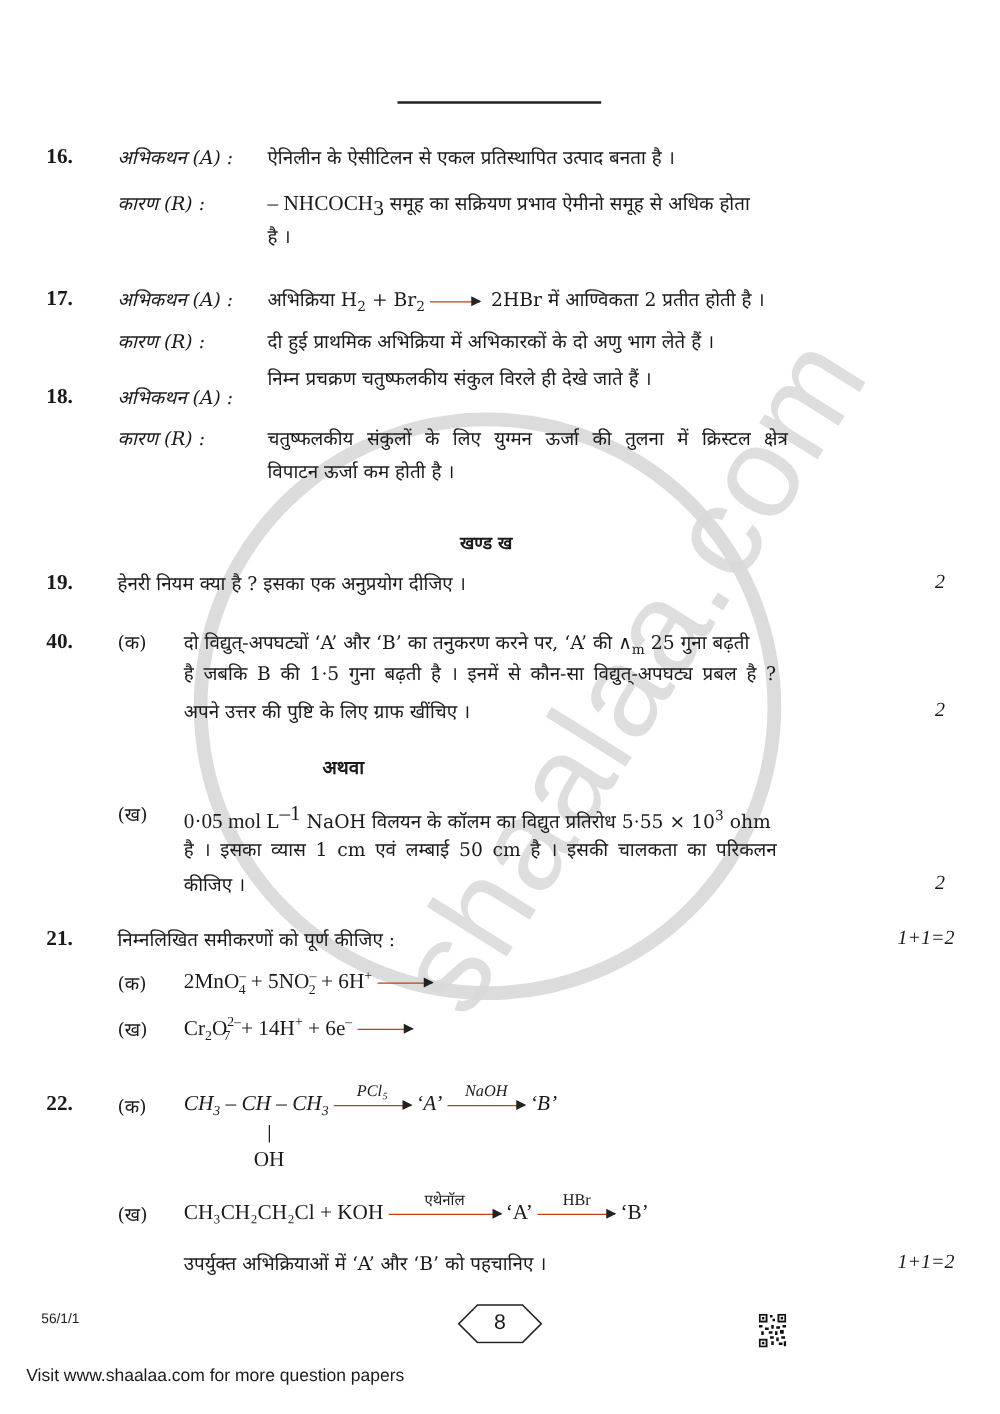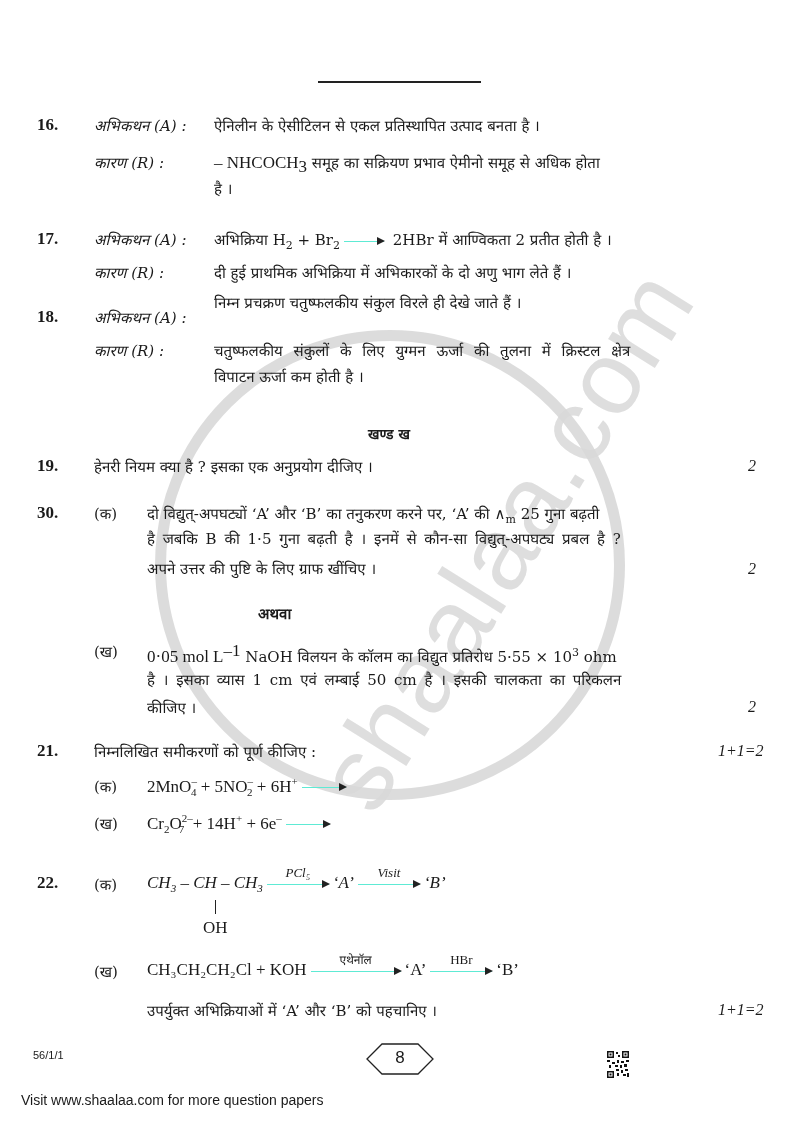--- a/index.html
+++ b/index.html
@@ -5,21 +5,21 @@
     html, body { margin:0; padding:0; background:#ffffff; }
     body { width:800px; height:1131px; position:relative; overflow:hidden; color:#1a1a1a;
       font-family:"DejaVu Serif","Liberation Serif",serif; }
     .abs { position:absolute; white-space:nowrap; }
     .qnum { font-weight:bold; font-size:17px; font-family:"Liberation Serif",serif; }
     .lbl { font-style:italic; font-size:15px; }
     .txt { font-size:15px; }
     .marks { font-style:italic; font-size:16px; font-family:"Liberation Serif",serif; }
     .chem { font-family:"Liberation Serif",serif; font-size:17px; }
     sub, sup { font-size:11px; }
-    .arrow { display:inline-block; position:relative; width:56px; height:1px; background:#5eead4; vertical-align:middle; margin:0 4px; }
+    .arrow { display:inline-block; position:relative; width:56px; height:1px; background:#c2410c; vertical-align:middle; margin:0 4px; }
     .arrow::after { content:""; position:absolute; right:-1px; top:-4px; border-left:8px solid #222; border-top:4.5px solid transparent; border-bottom:4.5px solid transparent; }
     .arrow .over { position:absolute; bottom:4px; left:0; right:0; text-align:center; font-size:13px; font-family:"Liberation Serif",serif; }
     .wm-circle { position:absolute; left:155px; top:330px; width:470px; height:470px; border:11px solid #d6d6d6; border-radius:50%; box-sizing:border-box; opacity:0.85; }
     .wm-text { position:absolute; left:200px; top:480px; font-family:"Liberation Sans",sans-serif; font-size:104px; color:#d9d9d9; transform:rotate(-58deg); transform-origin:center; opacity:0.85; letter-spacing:2px; }
     .rule { position:absolute; left:318px; top:81px; width:163px; height:2px; background:#222; }
     .footer-code { font-family:"Liberation Sans",sans-serif; font-size:11px; }
     .visit { font-family:"Liberation Sans",sans-serif; font-size:14px; }
     .qr { position:absolute; left:607px; top:1051px; width:22px; height:27px; }
   </style>
 </head>
@@ -58,21 +58,21 @@
 
 <span class="abs txt" style="left:368px;top:424px;font-weight:bold;font-size:14px;">खण्ड ख</span>
 
 <div>
   <span class="abs qnum" style="left:37px;top:456px;">19.</span>
   <span class="abs txt" style="left:94px;top:456px;text-align:right;">हेनरी नियम क्या है ? इसका एक अनुप्रयोग दीजिए ।</span>
   <span class="abs marks" style="left:748px;top:457px;">2</span>
 </div>
 
 <div>
-  <span class="abs qnum" style="left:37px;top:503px;">30.</span>
+  <span class="abs qnum" style="left:37px;top:503px;">40.</span>
   <span class="abs txt" style="left:94px;top:503px;">(क)</span>
   <span class="abs txt" style="left:147px;top:503px;"><span>दो विद्युत्-अपघट्यों ‘A’ और ‘B’ का तनुकरण करने पर, ‘A’ की ∧</span><sub>m</sub><span> 25 गुना बढ़ती</span></span>
   <span class="abs txt" style="left:147px;top:528px;word-spacing:3px;">है जबकि B की 1·5 गुना बढ़ती है । इनमें से कौन-सा विद्युत्-अपघट्य प्रबल है ?</span>
   <span class="abs txt" style="left:147px;top:558px;">अपने उत्तर की पुष्टि के लिए ग्राफ खींचिए ।</span>
   <span class="abs marks" style="left:748px;top:560px;">2</span>
 
   <span class="abs txt" style="left:258px;top:603px;font-weight:bold;">अथवा</span>
 
   <span class="abs txt" style="left:94px;top:641px;">(ख)</span>
   <span class="abs txt" style="left:147px;top:641px;"><span class="chem">0·05 mol L</span><sup class="chem">–1</sup><span> NaOH विलयन के कॉलम का विद्युत प्रतिरोध 5·55 × 10</span><sup>3</sup><span> ohm</span></span>
@@ -89,21 +89,21 @@
   <span class="abs txt" style="left:94px;top:776px;">(क)</span>
   <span class="abs chem" style="left:147px;top:775px;">2MnO<sup>–</sup><sub style="margin-left:-6px;">4</sub> + 5NO<sup>–</sup><sub style="margin-left:-6px;">2</sub> + 6H<sup>+</sup><span class="arrow" style="width:44px;"></span></span>
 
   <span class="abs txt" style="left:94px;top:813px;">(ख)</span>
   <span class="abs chem" style="left:147px;top:812px;">Cr<sub>2</sub>O<sup>2–</sup><sub style="margin-left:-14px;">7</sub>&nbsp; + 14H<sup>+</sup> + 6e<sup>–</sup><span class="arrow" style="width:44px;"></span></span>
 </div>
 
 <div>
   <span class="abs qnum" style="left:37px;top:873px;">22.</span>
   <span class="abs txt" style="left:94px;top:874px;">(क)</span>
-  <span class="abs chem" style="left:147px;top:873px;font-style:italic;">CH<sub>3</sub> – CH – CH<sub>3</sub><span class="arrow" style="width:62px;"><span class="over">PCl₅</span></span><span>‘A’</span><span class="arrow" style="width:62px;"><span class="over">Visit</span></span><span>‘B’</span></span>
+  <span class="abs chem" style="left:147px;top:873px;font-style:italic;">CH<sub>3</sub> – CH – CH<sub>3</sub><span class="arrow" style="width:62px;"><span class="over">PCl₅</span></span><span>‘A’</span><span class="arrow" style="width:62px;"><span class="over">NaOH</span></span><span>‘B’</span></span>
   <div class="abs" style="left:215px;top:900px;width:1px;height:14px;background:#222;"></div>
   <span class="abs chem" style="left:203px;top:918px;">OH</span>
 
   <span class="abs txt" style="left:94px;top:961px;">(ख)</span>
   <span class="abs chem" style="left:147px;top:960px;"><span>CH₃CH₂CH₂Cl + KOH</span><span class="arrow" style="width:90px;"><span class="over" style="font-family:'DejaVu Serif',serif;font-size:12px;">एथेनॉल</span></span><span>‘A’</span><span class="arrow" style="width:62px;"><span class="over">HBr</span></span><span>‘B’</span></span>
 
   <span class="abs txt" style="left:147px;top:1000px;">उपर्युक्त अभिक्रियाओं में ‘A’ और ‘B’ को पहचानिए ।</span>
   <span class="abs marks" style="left:718px;top:1001px;">1+1=2</span>
 </div>
 

